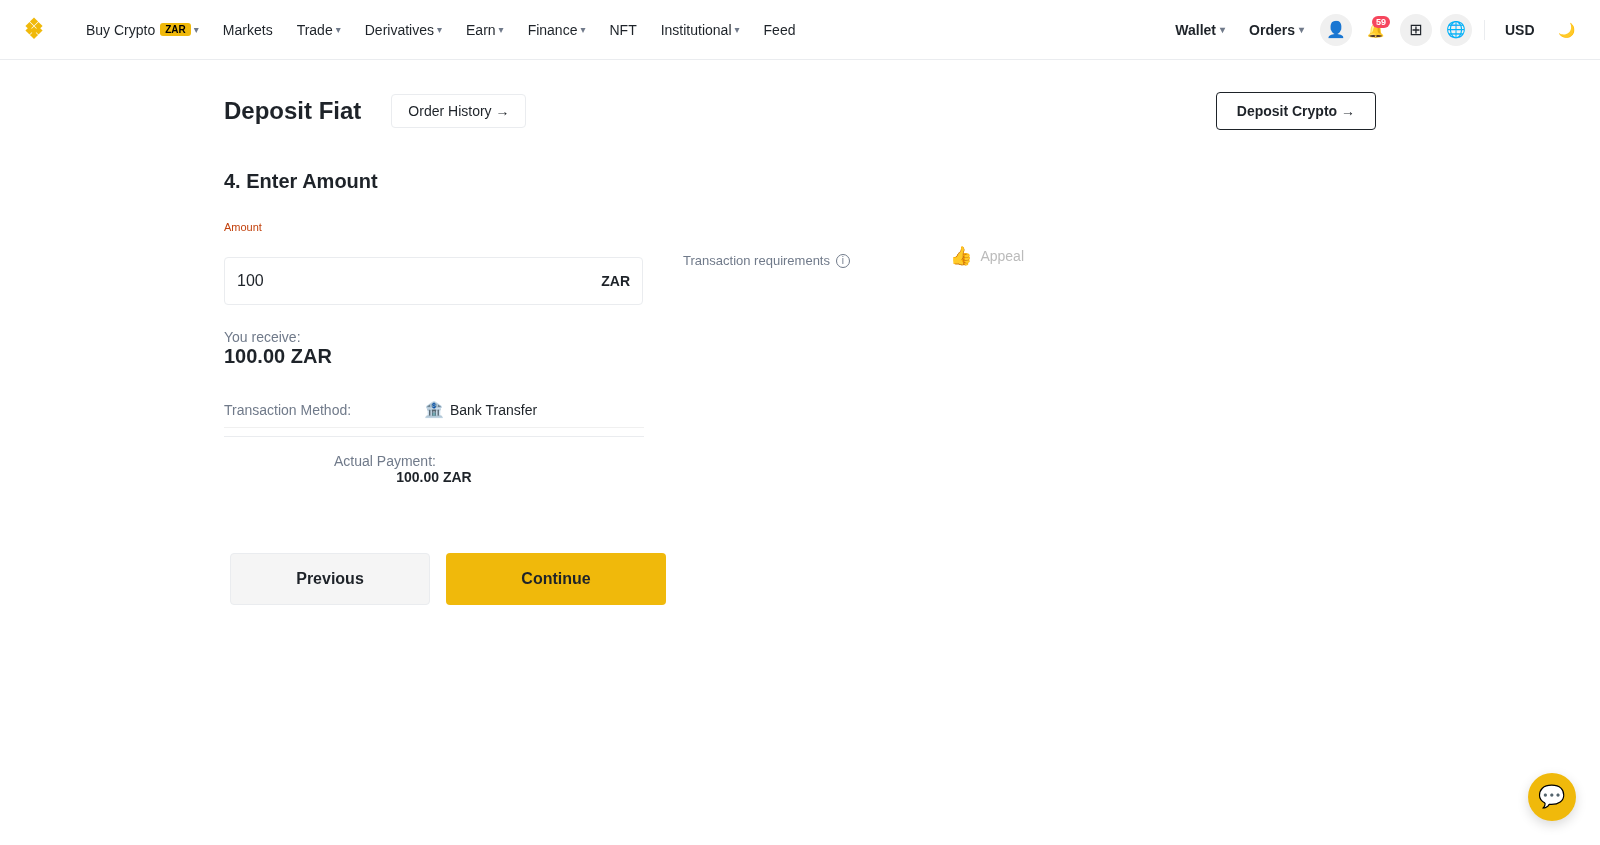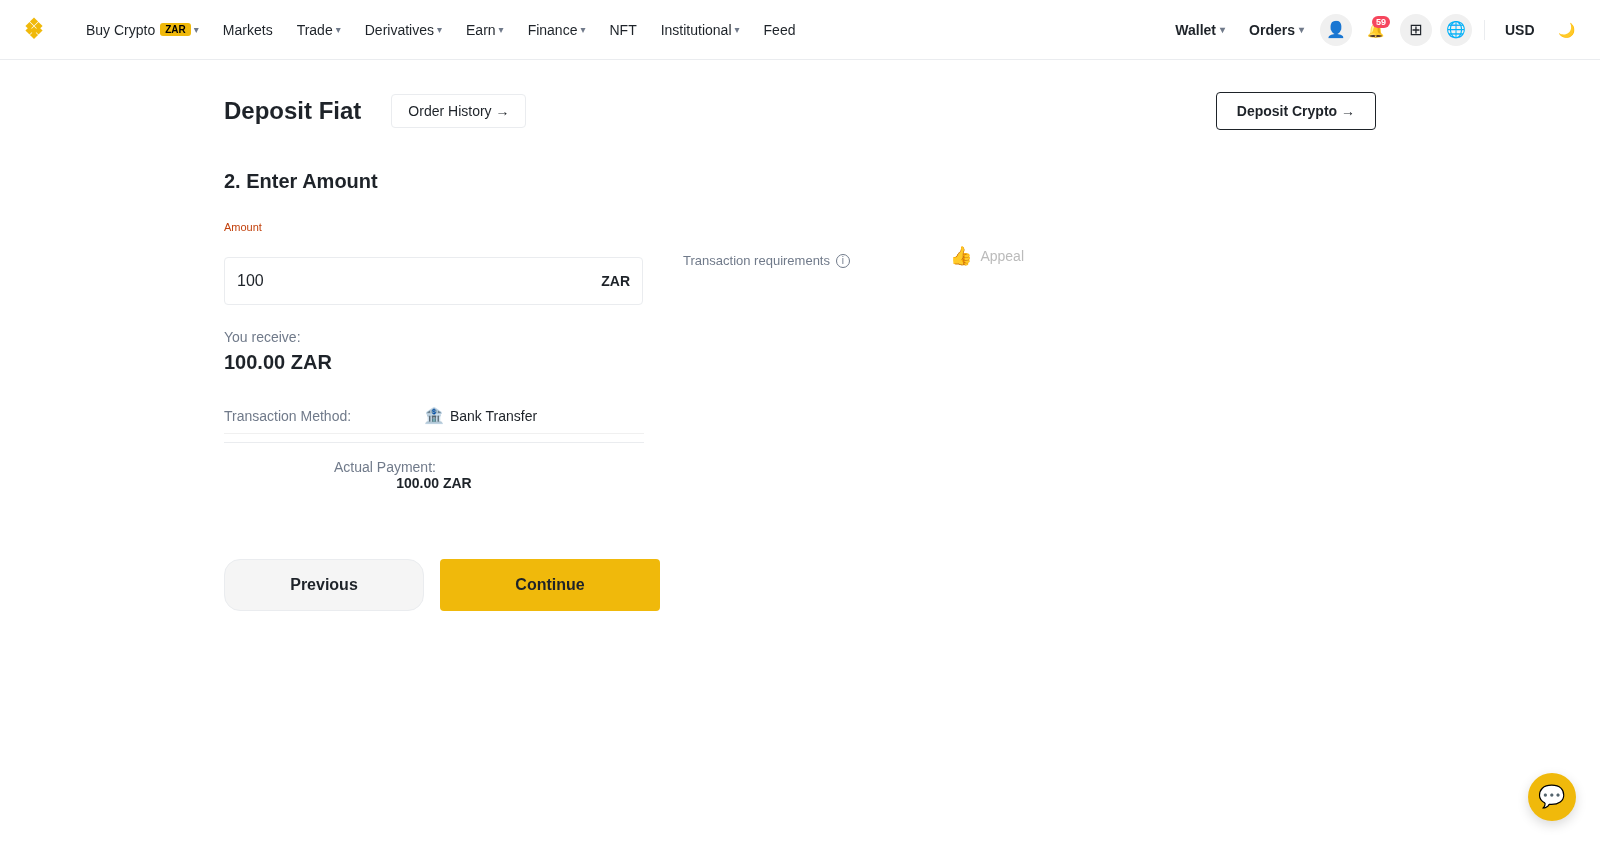--- a/index.html
+++ b/index.html
@@ -88,37 +88,38 @@
     .tx-requirements { display: flex; align-items: center; gap: 6px; font-size: 13px; color: #707a8a; padding-top: 4px; }
     .info-icon {
       width: 14px; height: 14px; border-radius: 50%; border: 1px solid #707a8a;
       display: inline-flex; align-items: center; justify-content: center;
       font-size: 10px; color: #707a8a; cursor: pointer;
     }
 
     .appeal-section { display: flex; align-items: center; gap: 8px; color: #707a8a; font-size: 14px; padding-top: 4px; }
 
     
-    .receive-label { font-size: 14px; color: #707a8a; margin-bottom: 6px; }
+    .receive-label { font-size: 14px; color: #707a8a; }
     .receive-amount { font-size: 20px; font-weight: 700; color: #1e2329; margin-bottom: 20px; }
 
     .detail-row { display: flex; align-items: center; padding: 8px 0; border-bottom: 1px solid #f0f0f0; }
     .detail-row:last-child { border-bottom: none; flex-direction: column; }
     .detail-label { color: #707a8a; font-size: 14px; width: 200px; }
     .detail-value { font-size: 14px; color: #1e2329; display: flex; align-items: center; gap: 6px; }
     .detail-value.bold { font-weight: 700; }
 
     .separator { border: none; border-top: 1px solid #eaecef; margin: 8px 0; }
 
     
     .btn-row { display: flex; gap: 16px; margin-top: 60px; }
     .btn-prev {
-      width: 200px; height: 52px; border: 1px solid #eaecef; border-radius: 16px;
+      width: 200px; height: 52px; border: 1px solid #eaecef; border-radius: 4px;
       background: #f5f5f5; cursor: pointer; font-size: 16px; font-weight: 600;
       color: #1e2329;
+      margin-left: 6px;
     }
     .btn-continue {
       width: 220px; height: 52px; border: none; border-radius: 4px;
       background: #f0b90b; cursor: pointer; font-size: 16px; font-weight: 700;
       color: #1e2329;
     }
 
     
     .chat-bubble {
       position: fixed; bottom: 24px; right: 24px;
@@ -210,21 +211,21 @@
 
   <div class="page-header">
     <div class="page-header-left">
       <h1 class="page-title">Deposit Fiat</h1>
       <button class="order-history-btn">Order History →</button>
     </div>
     <button class="deposit-crypto-btn">Deposit Crypto →</button>
   </div>
 
   <div class="content-section">
-    <h2 class="section-title">2. Enter Amount</h2>
+    <h2 class="section-title">4. Enter Amount</h2>
 
     <div class="form-row">
       <div class="form-group">
         <label class="form-label">Amount</label>
         <div class="form-input-wrap">
           <input class="form-input" type="text" value="100" style="">
           <span class="input-currency">ZAR</span>
         </div>
       </div>
       <div style="padding-top: 28px; text-align: right;">

